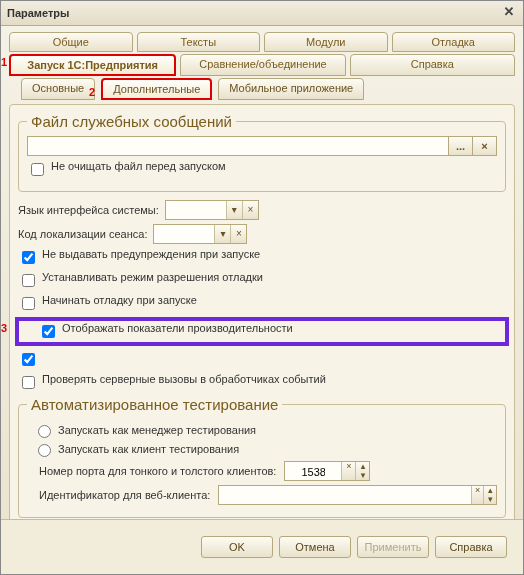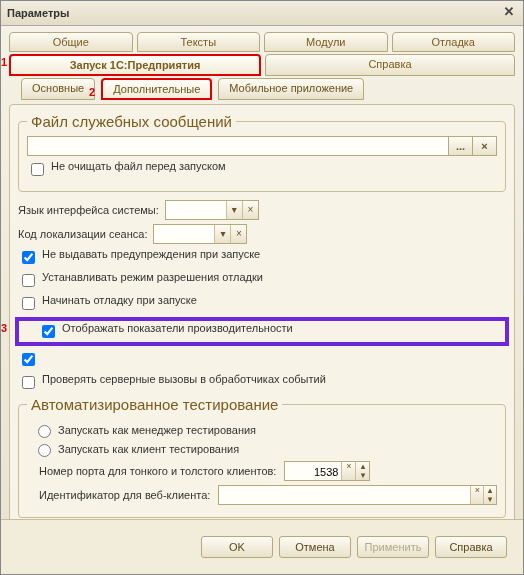--- a/index.html
+++ b/index.html
@@ -200,21 +200,21 @@
   }
   .num-row .text { flex: 0 0 auto; color: #333; }
   .spinner {
     display: inline-flex;
     border: 1px solid #b5a87d;
     background: #fffef9;
     height: 20px;
   }
   .spinner input {
     border: none; width: 56px; text-align: right;
-    padding: 0 3px; background: transparent; font-family: inherit; font-size: 11px;
+    padding: 0 16px; background: transparent; font-family: inherit; font-size: 11px;
   }
   .spinner .btn {
     width: 14px;
     border-left: 1px solid #cbbf9a;
     background: linear-gradient(#fdfbf3,#e9e2cb);
     font-size: 9px;
     text-align: center;
     line-height: 9px;
     cursor: pointer;
     color: #6b5220;
@@ -266,20 +266,21 @@
     <span class="marker marker3">3</span>
 
     <div class="tabrow">
       <div class="tab">Общие</div>
       <div class="tab">Тексты</div>
       <div class="tab">Модули</div>
       <div class="tab">Отладка</div>
     </div>
     <div class="tabrow">
       <div class="tab active redbox">Запуск 1С:Предприятия</div>
+      <div class="tab">Сравнение/объединение</div>
       <div class="tab">Справка</div>
     </div>
 
     <div class="subtabs">
       <div class="subtab">Основные</div>
       <div class="subtab active redbox">Дополнительные</div>
       <div class="subtab">Мобильное приложение</div>
     </div>
 
     <div class="panel">

